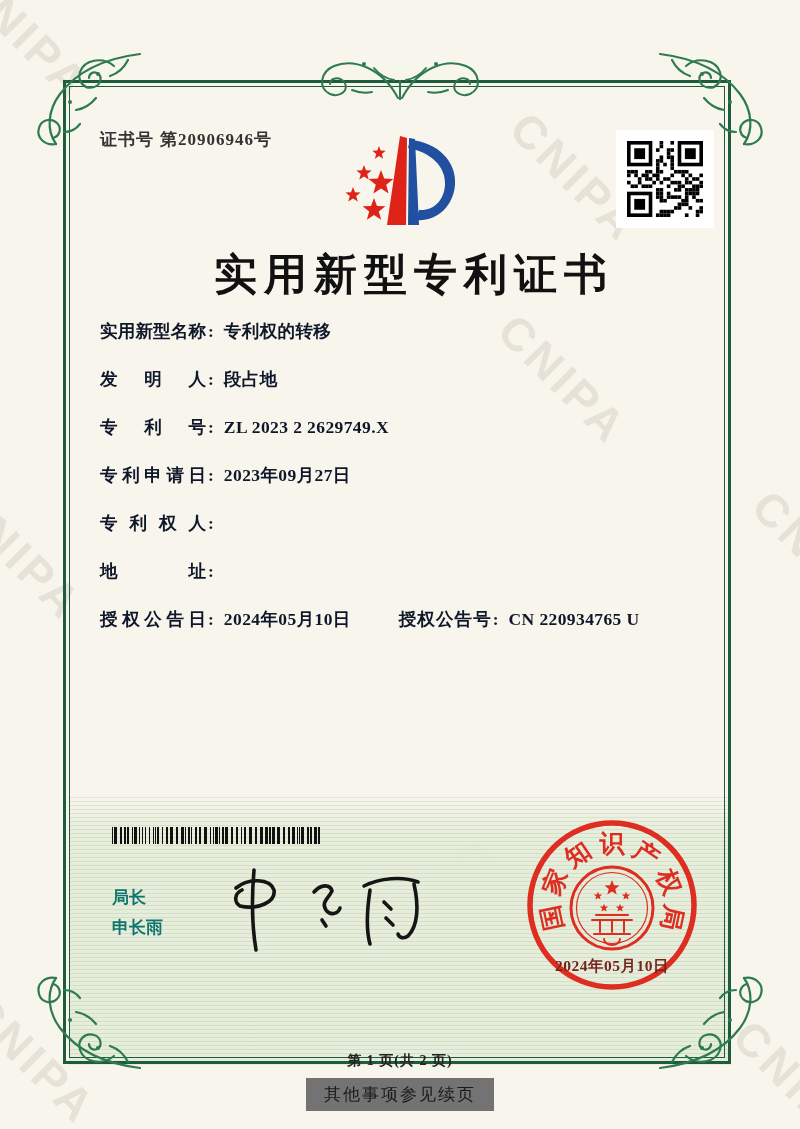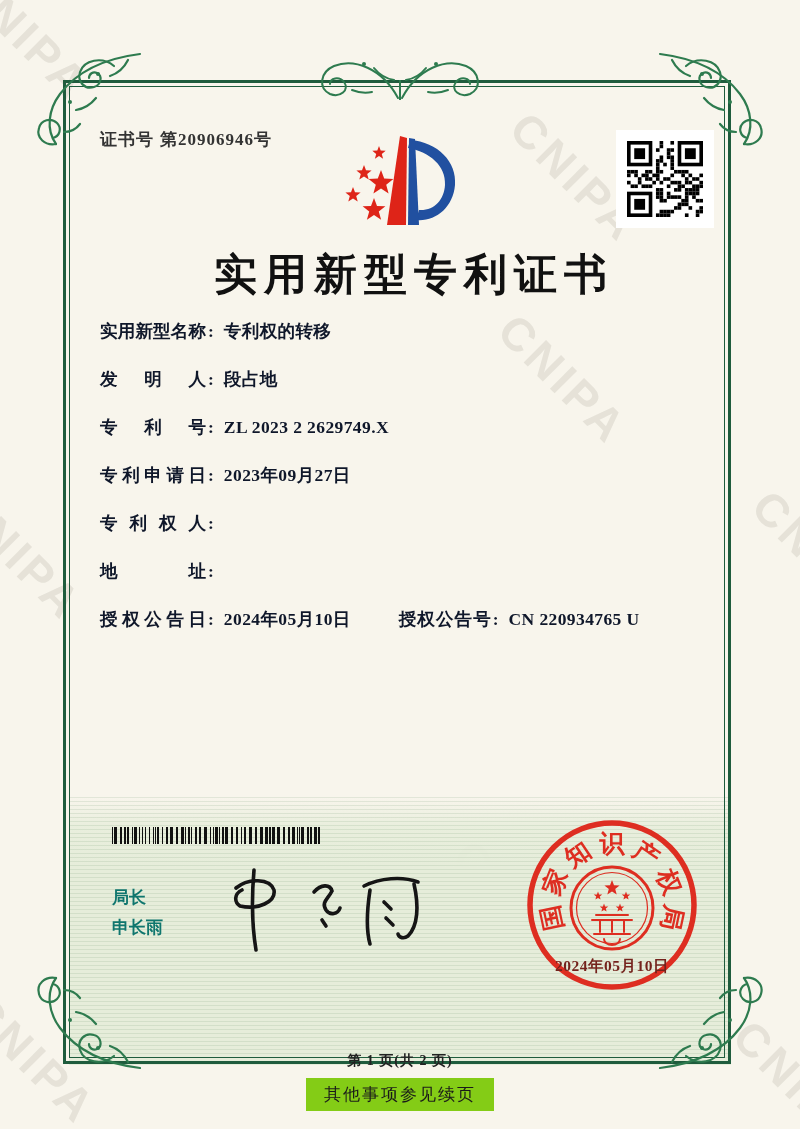--- a/index.html
+++ b/index.html
@@ -83,21 +83,21 @@
   }
   .signature{position:absolute;left:218px;top:858px;}
   .seal{position:absolute;left:512px;top:808px;opacity:0.95;}
   .seal text{font-family:"Liberation Serif","DejaVu Serif",serif;}
   .page-info{
     position:absolute;top:1036px;left:0;width:100%;
     text-align:center;font-size:14px;font-weight:bold;color:#222;letter-spacing:1px;margin-top:16px;
   }
   .note-box{
     position:absolute;top:1078px;left:50%;transform:translateX(-50%);
-    background:#84cc16;padding:5px 18px;
+    background:#737373;padding:5px 18px;
     font-size:17px;letter-spacing:2px;color:#1a1a1a;font-weight:500;
   }
 </style>
 </head>
 <body>
 
 <div id="watermark-layer">
     <div class="wm" style="left: -55px; top: 8px;">CNIPA</div>
     <div class="wm" style="left: 495px; top: 150px;">CNIPA</div>
     <div class="wm" style="left: 483px; top: 352px;">CNIPA</div>

